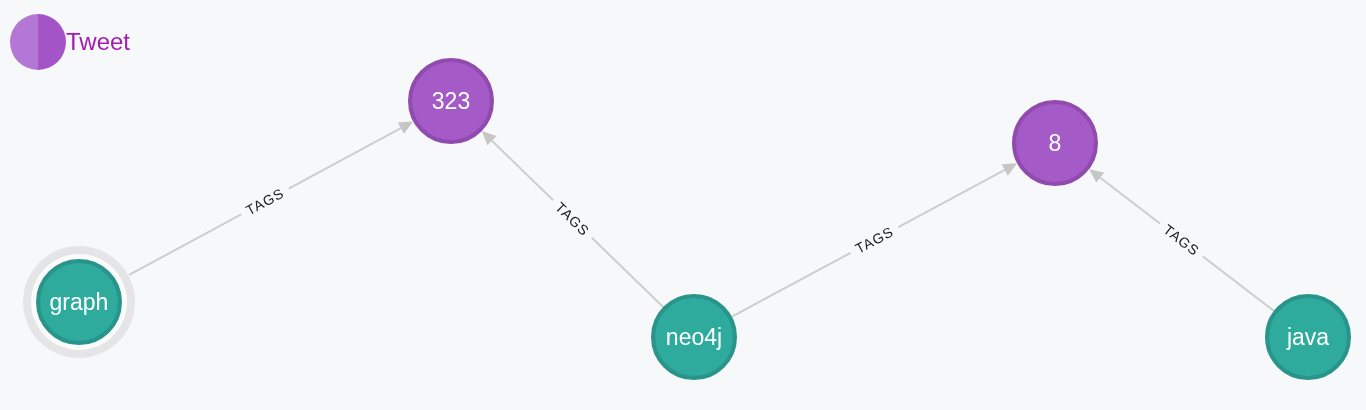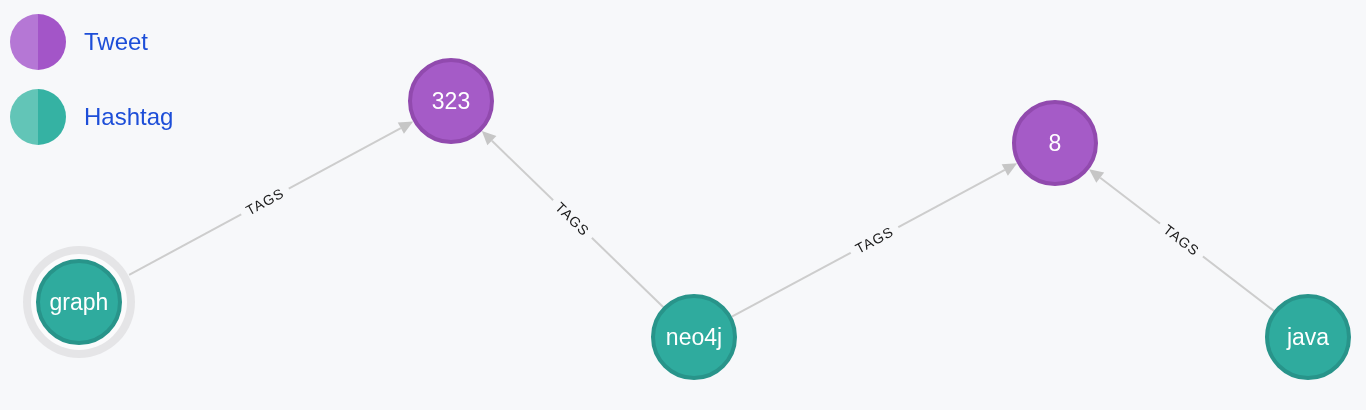--- a/index.html
+++ b/index.html
@@ -32,23 +32,22 @@
     margin-bottom: 19px;
     cursor: pointer;
   }
   .swatch {
     width: 56px;
     height: 56px;
     border-radius: 50%;
     flex: 0 0 auto;
   }
   .legend-label {
-    margin-left: 18px;
     font-size: 24px;
-    color: #1d4ed8;
+    color: #a21caf;
   }
   .node-label-text {
     font-size: 23px;
     fill: #ffffff;
   }
   .edge-label-text {
     font-size: 14px;
     letter-spacing: 1px;
   }
 </style>
@@ -112,19 +111,15 @@
         <circle cx="1308" cy="337" r="41" fill="#2fab9e" stroke="#28948a" stroke-width="4"></circle>
         <text x="1308" y="337" text-anchor="middle" dominant-baseline="central" fill="#ffffff" class="node-label-text">java</text>
       </g>
     </svg>
 
   <div class="legend">
     <div class="legend-item">
       <span class="swatch" style="background: linear-gradient(90deg, rgb(181, 119, 213) 50%, rgb(163, 85, 200) 50%);"></span>
       <span class="legend-label">Tweet</span>
     </div>
-    <div class="legend-item">
-      <span class="swatch" style="background: linear-gradient(90deg, rgb(98, 197, 183) 50%, rgb(53, 178, 163) 50%);"></span>
-      <span class="legend-label">Hashtag</span>
-    </div>
   </div>
 
 </div>
 
 </body></html>

